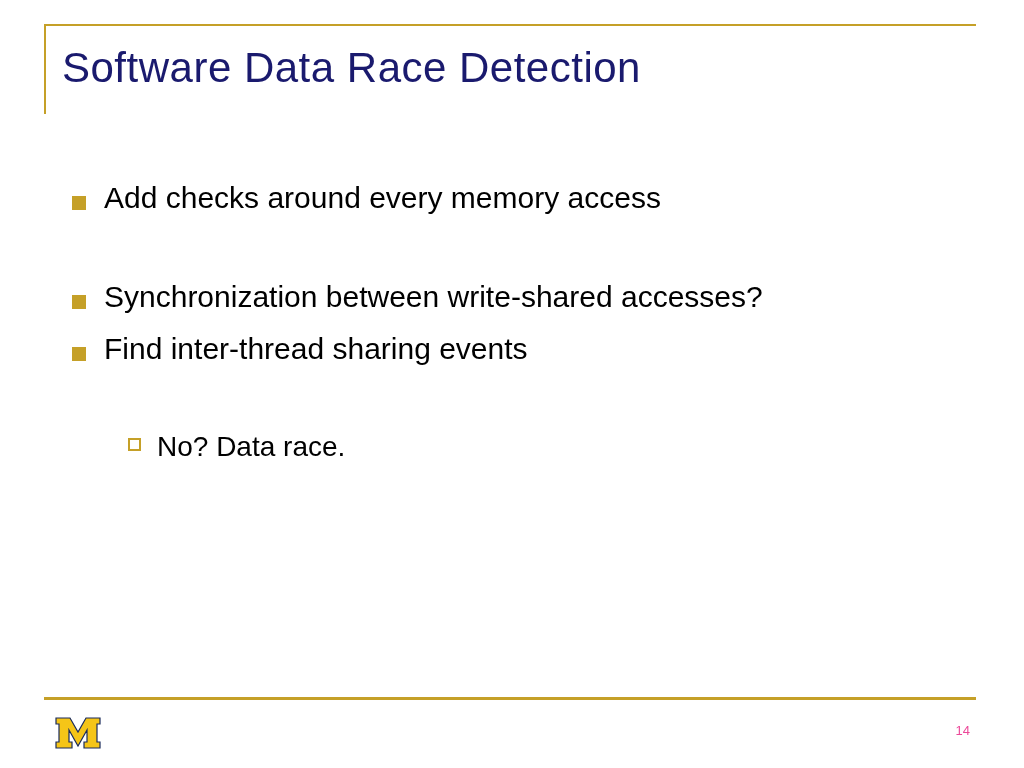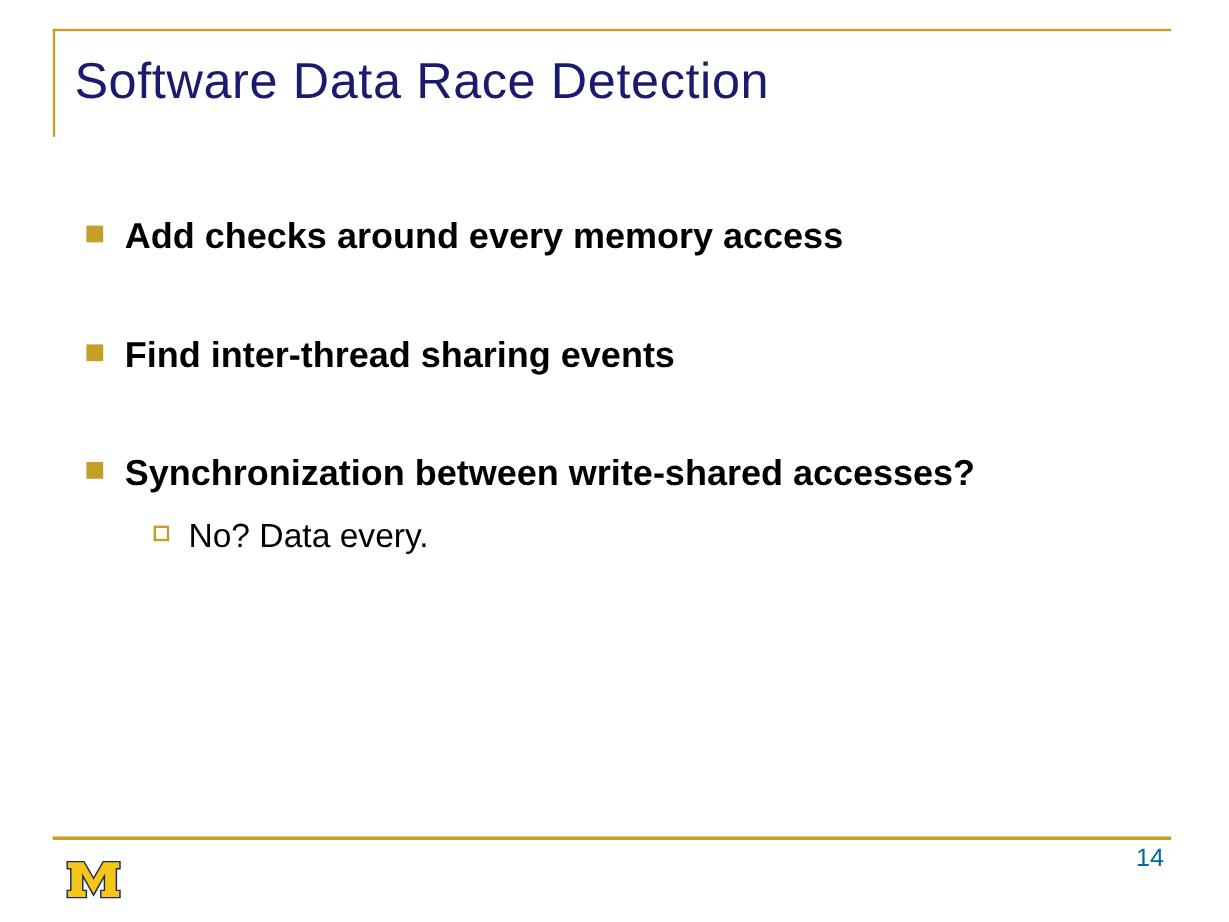--- a/index.html
+++ b/index.html
@@ -42,23 +42,22 @@
       letter-spacing: 0.5px;
     }
     .content {
       position: absolute;
       top: 178px;
       left: 72px;
       right: 60px;
     }
     .bullet-item {
       display: flex;
-      align-items: flex-start;
+      align-items: center;
       margin-bottom: 58px;
-      font-weight: bold;
     }
     .bullet-item.tight {
       margin-bottom: 12px;
     }
     .bullet-square {
       width: 14px;
       height: 14px;
       background: #c5a028;
       margin-top: 10px;
       margin-right: 18px;
@@ -99,50 +98,50 @@
     }
     .logo {
       position: absolute;
       bottom: 18px;
       left: 54px;
       width: 48px;
       height: 34px;
     }
     .page-number {
       position: absolute;
-      bottom: 40px;
+      bottom: 30px;
       right: 54px;
-      font-size: 21px;
-      color: #0369a1;
+      font-size: 13px;
+      color: #ec4899;
     }
   </style>
 </head>
 <body>
 
 <div class="top-border"></div>
 <div class="left-accent"></div>
 
 <h1 class="title">Software Data Race Detection</h1>
 
 <div class="content">
   <div class="bullet-item">
     <div class="bullet-square"></div>
     <div class="bullet-text">Add checks around every memory access</div>
   </div>
+  <div class="bullet-item tight">
+    <div class="bullet-square"></div>
+    <div class="bullet-text">Synchronization between write-shared accesses?</div>
+  </div>
   <div class="bullet-item">
     <div class="bullet-square"></div>
     <div class="bullet-text">Find inter-thread sharing events</div>
   </div>
-  <div class="bullet-item tight">
-    <div class="bullet-square"></div>
-    <div class="bullet-text">Synchronization between write-shared accesses?</div>
-  </div>
   <div class="sub-bullet-item">
     <div class="sub-bullet-square"></div>
-    <div class="sub-bullet-text">No? Data every.</div>
+    <div class="sub-bullet-text">No? Data race.</div>
   </div>
 </div>
 
 <div class="bottom-border"></div>
 
 <div class="logo">
   <svg viewBox="0 0 48 34" xmlns="http://www.w3.org/2000/svg">
     <path d="M 2 32 L 2 26 L 5 26 L 5 8 L 2 8 L 2 2 L 16 2 L 24 16 L 32 2 L 46 2 L 46 8 L 43 8 L 43 26 L 46 26 L 46 32 L 30 32 L 30 26 L 33 26 L 33 14 L 24 30 L 15 14 L 15 26 L 18 26 L 18 32 Z" fill="#f5c518" stroke="#1a2b5c" stroke-width="1.2"></path>
   </svg>
 </div>

